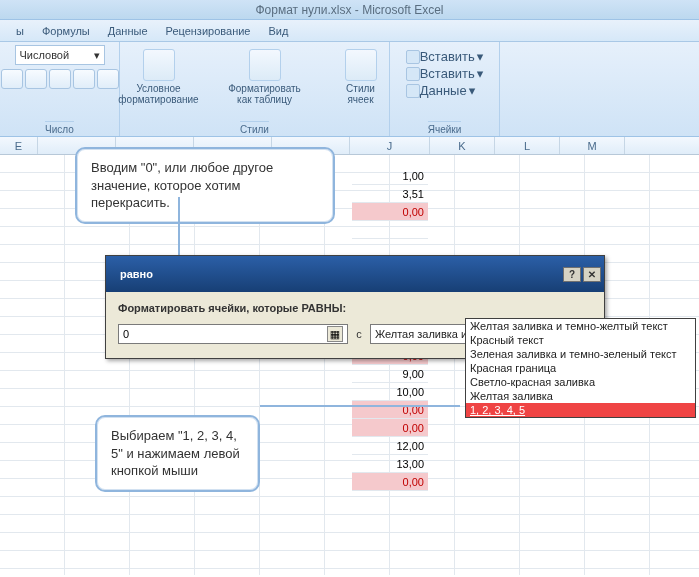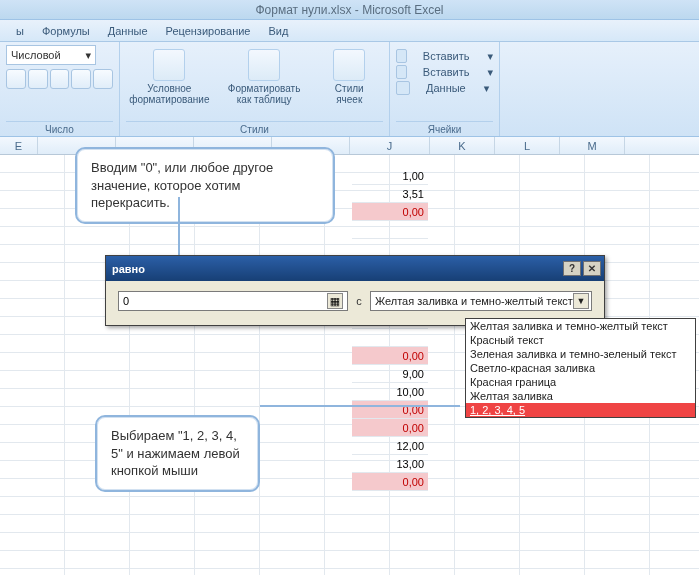--- a/index.html
+++ b/index.html
@@ -39,20 +39,21 @@
     background: linear-gradient(#e6f0fb,#cfe3f6);
     display: flex;
     border-bottom: 1px solid #9ec3e6;
     position: relative;
   }
   .group {
     border-right: 1px solid #b3d0ec;
     display: flex;
     flex-direction: column;
     padding: 3px 6px 0 6px;
+    align-items: center;
   }
   .group-label {
     text-align: center;
     color: #4a6b8c;
     font-size: 10px;
     padding: 2px 0 1px;
     border-top: 1px solid #b3d0ec;
     margin-top: auto;
   }
   .btn-row { display: flex; gap: 2px; margin-bottom: 2px; }
@@ -78,21 +79,21 @@
   }
   .bigbtn .icon {
     width:32px;height:32px;
     background: linear-gradient(#f3f8fe,#dcebf7);
     border:1px solid #b3d0ec;
     border-radius:3px;
     margin-bottom:2px;
   }
   .bigbtn .lbl { font-size:10px;color:#3a5a7a;text-align:center;line-height:11px; }
   .cell-actions { display:flex;flex-direction:column;gap:2px;padding-top:4px; }
-  .cell-actions .act { display:flex;align-items:center;gap:16px;color:#3a5a7a;font-size:11px; }
+  .cell-actions .act { display:flex;align-items:center;gap:0;color:#3a5a7a;font-size:13px; }
   .cell-actions .act .ic { width:14px;height:14px;background:#d5e7f7;border:1px solid #a8c5e2;border-radius:2px; }
 
   
   .col-headers {
     height:18px;
     background: linear-gradient(#f3f8fe,#e0edf9);
     border-bottom:1px solid #b7c8d8;
     display:flex;
     color:#4a6b8c;
     font-size:11px;
@@ -141,25 +142,25 @@
   .dialog {
     position:absolute;
     left:105px; top:255px;
     width:500px;
     background:#ece9d8;
     border:1px solid #404040;
     box-shadow:2px 2px 4px rgba(0,0,0,.35);
     font-size:11px;
   }
   .dlg-title {
-    height:25px;
+    height:36px;
     background: linear-gradient(#2b5fa7,#173f75);
     color:#fff;
     display:flex;align-items:center;justify-content:space-between;
-    padding:0 3px 0 6px;
+    padding:0 3px 0 14px;
     font-weight:bold;
   }
   .dlg-title .winbtns { display:flex;gap:2px; }
   .dlg-title .wb {
     width:18px;height:15px;background:#d6d3c4;border:1px solid #707070;
     display:flex;align-items:center;justify-content:center;color:#333;font-size:10px;font-weight:bold;
   }
   .dlg-body { padding:10px 12px 14px; }
   .dlg-body .label { font-weight:bold;color:#333;margin-bottom:10px; }
   .dlg-row { display:flex;align-items:center; gap:6px; }
@@ -215,21 +216,21 @@
       <div class="smallbtn"></div>
       <div class="smallbtn"></div>
       <div class="smallbtn"></div>
       <div class="smallbtn"></div>
       <div class="smallbtn"></div>
     </div>
     <div class="group-label">Число</div>
   </div>
 
   <div class="group" style="width:270px">
-    <div style="display:flex;gap:8px">
+    <div style="display:flex;gap:16px">
       <div class="bigbtn">
         <div class="icon"></div>
         <div class="lbl" style="white-space:pre-line">Условное
 форматирование</div>
       </div>
       <div class="bigbtn">
         <div class="icon"></div>
         <div class="lbl" style="white-space:pre-line">Форматировать
 как таблицу</div>
       </div>
@@ -311,34 +312,35 @@
 
 <div class="dialog">
   <div class="dlg-title">
     <span>равно</span>
     <div class="winbtns">
       <div class="wb">?</div>
       <div class="wb">✕</div>
     </div>
   </div>
   <div class="dlg-body">
+    <div class="label">Форматировать ячейки, которые РАВНЫ:</div>
     <div class="dlg-row">
       <div class="dlg-input">
         <span>0</span>
         <div class="refbtn">▦</div>
       </div>
       <div class="dlg-sep">с</div>
       <div class="dlg-combo">
         <span>Желтая заливка и темно-желтый текст</span>
         <div class="arrow">▼</div>
       </div>
     </div>
   </div>
   <div class="dropdown" id="dropdown">
       <div class="opt">Желтая заливка и темно-желтый текст</div>
       <div class="opt">Красный текст</div>
       <div class="opt">Зеленая заливка и темно-зеленый текст</div>
+      <div class="opt">Красная граница</div>
       <div class="opt">Светло-красная заливка</div>
-      <div class="opt">Красная граница</div>
       <div class="opt">Желтая заливка</div>
       <div class="opt sel">1, 2, 3, 4, 5</div>
     </div>
 </div>
 
 </body></html>

